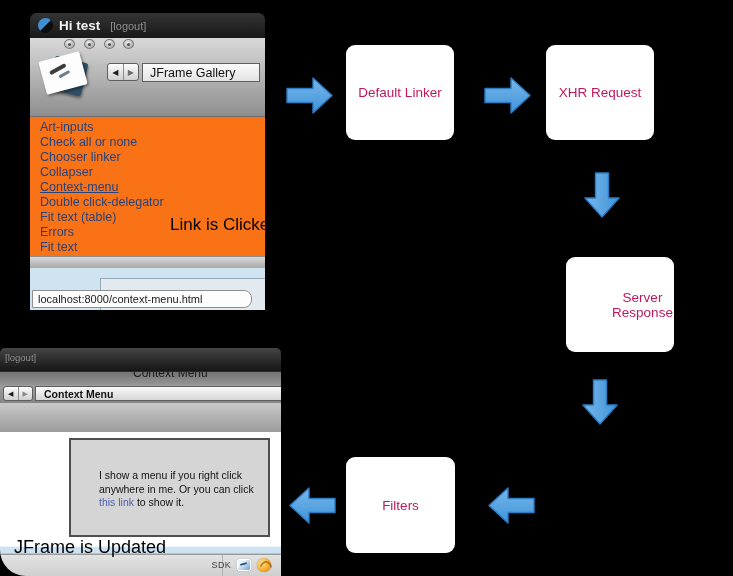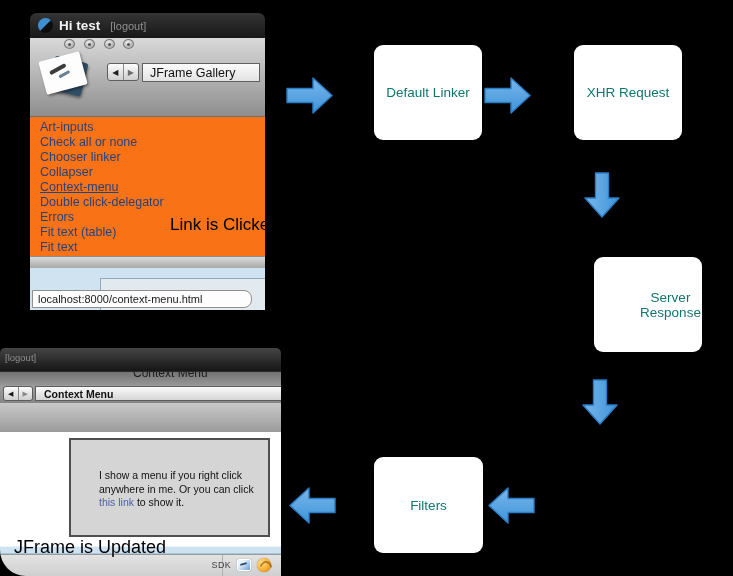--- a/index.html
+++ b/index.html
@@ -1,20 +1,20 @@
 <!DOCTYPE html>
 <html><head>
 <meta charset="utf-8">
 <style>
   html,body{margin:0;padding:0;background:#000;}
   *{box-sizing:border-box;font-family:"Liberation Sans","DejaVu Sans",sans-serif;}
   #canvas{position:relative;width:733px;height:576px;background:#000;overflow:hidden;border-radius:26px;}
 
   
-  .fbox{position:absolute;background:#fff;border-radius:9px;display:flex;align-items:center;justify-content:center;color:#0f766e;font-size:13.5px;text-align:center;margin-left:28px;}
+  .fbox{position:absolute;background:#fff;border-radius:9px;display:flex;align-items:center;justify-content:center;color:#be185d;font-size:13.5px;text-align:center;}
   #fbox-1{left:346px;top:45px;width:108px;height:95px;}
   #fbox-2{left:546px;top:45px;width:108px;height:95px;}
   #fbox-3{left:566px;top:257px;width:108px;height:95px;padding-left:45px;}
   #fbox-4{left:547px;top:457px;width:108px;height:96px;}
   #fbox-5{left:346px;top:457px;width:109px;height:96px;}
 
   .arrow{position:absolute;}
   #arrow-1{left:286px;top:76px;}
   #arrow-2{left:484px;top:76px;}
   #arrow-3{left:583px;top:172px;}
@@ -124,22 +124,22 @@
       </span>
       <span class="nav-field-top">JFrame Gallery</span>
     </div>
     <div class="t-content">
       <a class="link-item">Art-inputs</a>
       <a class="link-item">Check all or none</a>
       <a class="link-item">Chooser linker</a>
       <a class="link-item">Collapser</a>
       <a class="link-item active">Context-menu</a>
       <a class="link-item">Double click-delegator</a>
+      <a class="link-item">Fit text (table)</a>
       <a class="link-item">Errors</a>
-      <a class="link-item">Fit text (table)</a>
       <a class="link-item">Fit text</a>
       <span class="caption-clicked">Link is Clicked</span>
     </div>
     <div class="t-graybar"></div>
     <div class="t-bluebar">
       <span class="t-bluepanel"></span>
       <span class="t-statusbox">localhost:8000/context-menu.html</span>
     </div>
   </div>
 

